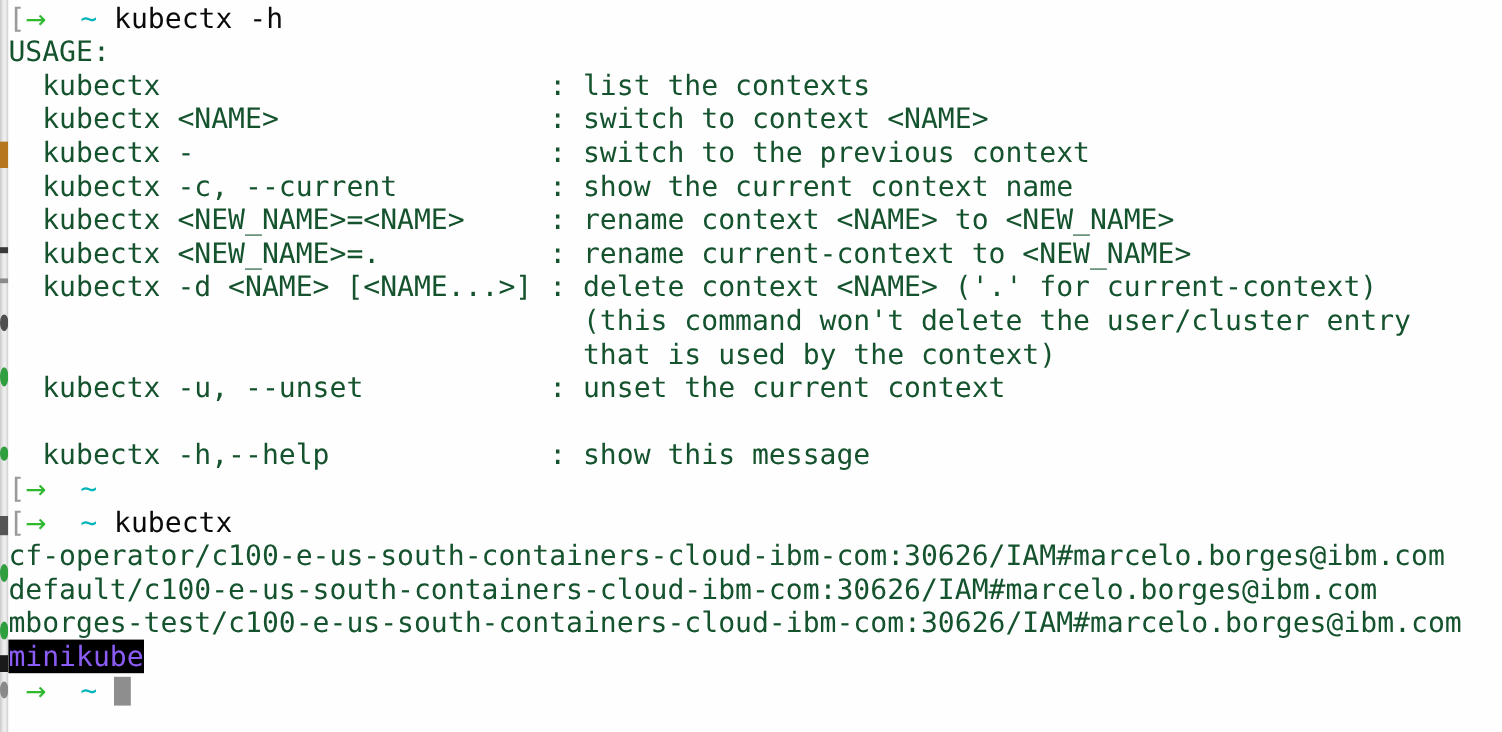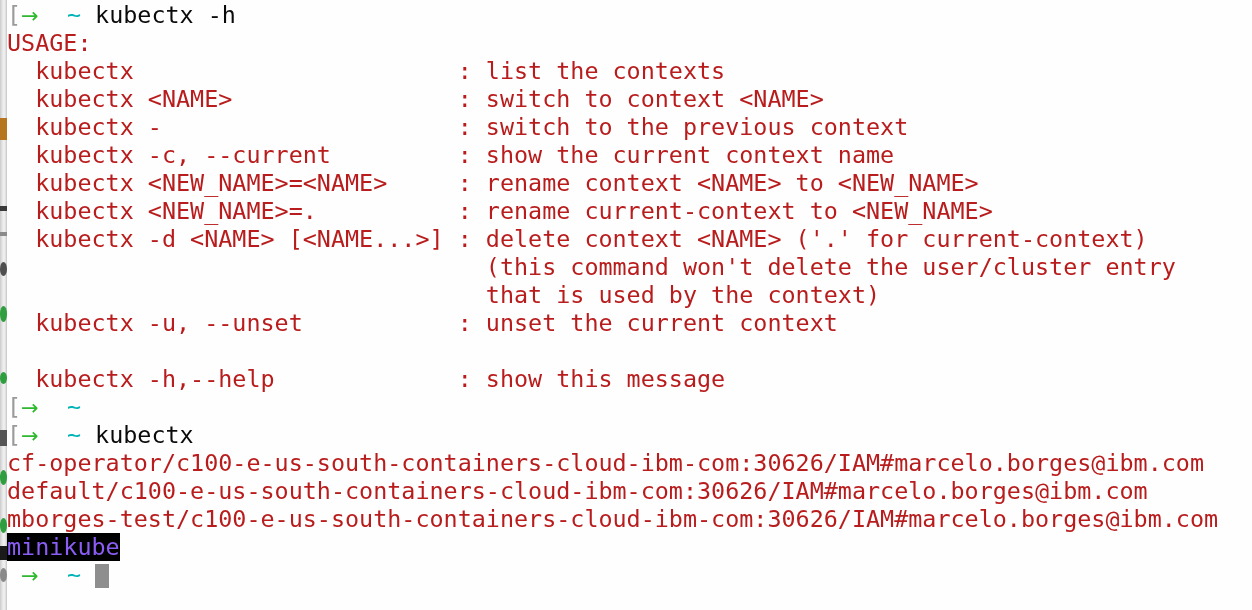--- a/index.html
+++ b/index.html
@@ -58,21 +58,21 @@
     white-space: pre;
     overflow: visible;
   }
 
   .blank { height: 28px; }
 
   .pr-bracket { color: #9a9a9a; }
   .pr-arrow   { color: #2eb82e; font-family: "DejaVu Sans", sans-serif; font-size: 21px; }
   .pr-tilde   { color: #00b5b8; }
   .cmd        { color: #0a0a0a; }
-  .out        { color: #b91c1c; }
+  .out        { color: #14532d; }
 
   .hl-minikube {
     background: #000000;
     color: #8b5cf6;
   }
 
   .cursor {
     display: inline-block;
     width: 14px;
     height: 24px;

